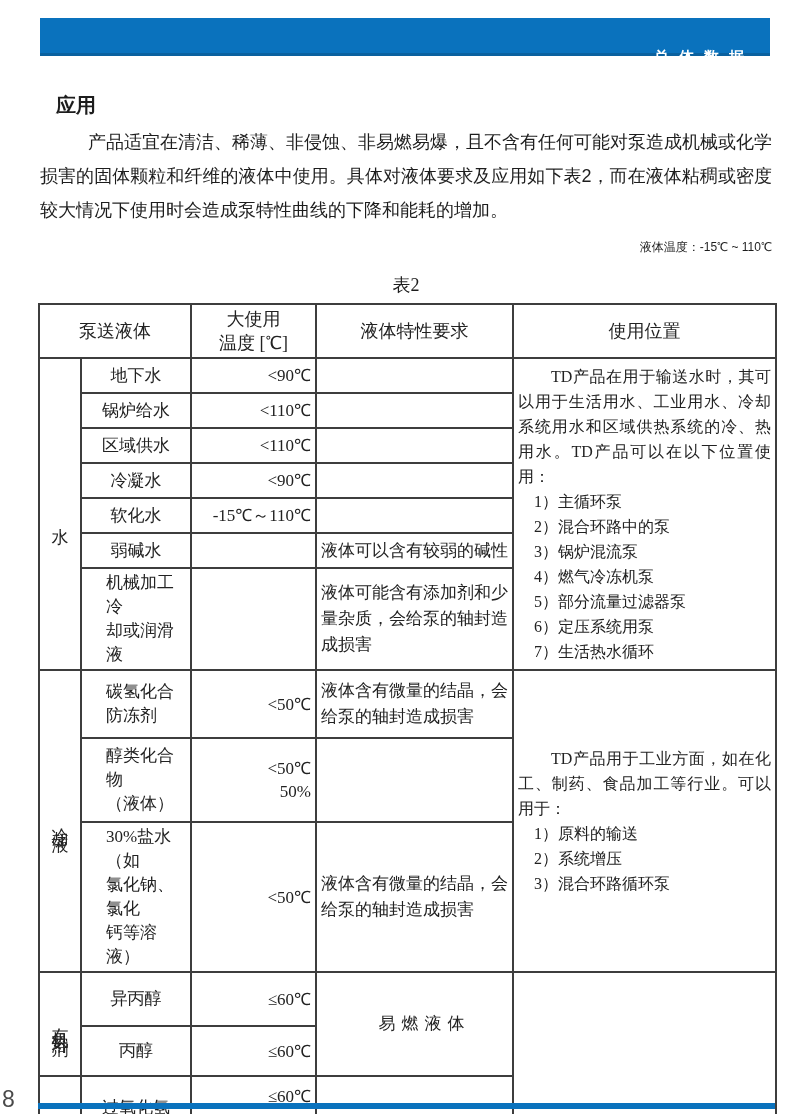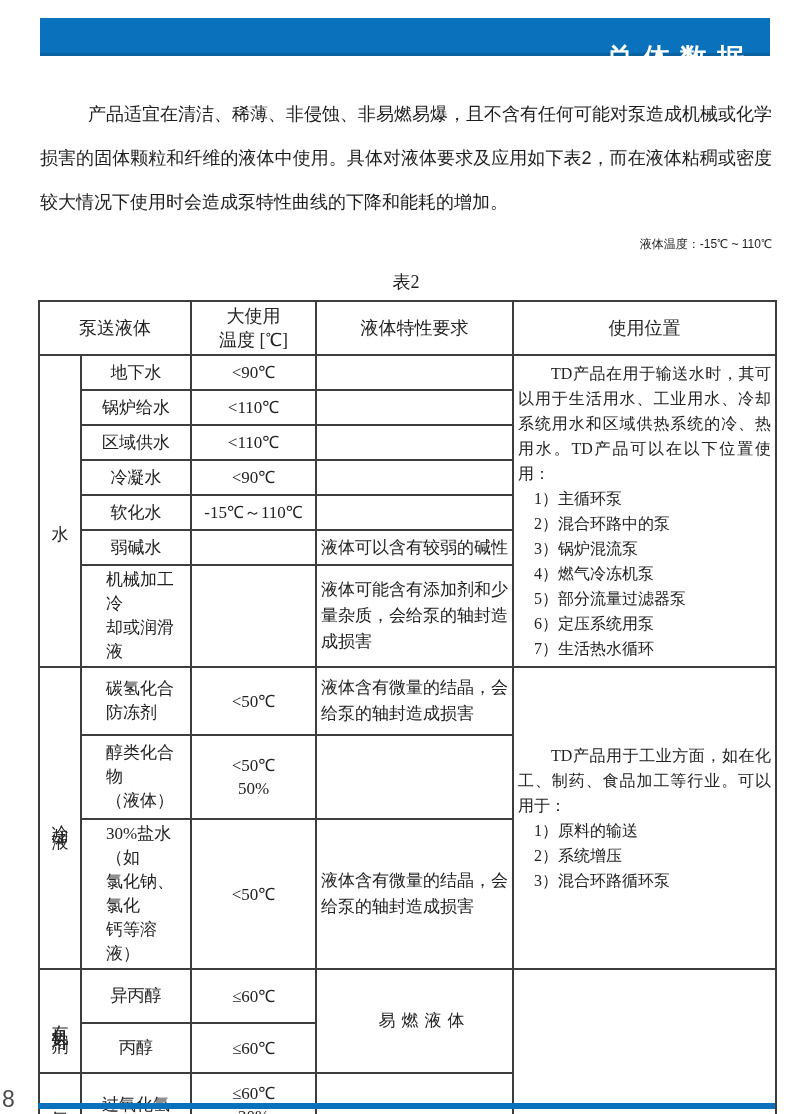--- a/index.html
+++ b/index.html
@@ -16,33 +16,33 @@
   .banner {
     position:absolute; left:40px; top:18px;
     width:730px; height:38px;
     background:#0a72bd;
     border-bottom:3px solid #0a619f;
     display:flex; align-items:center; justify-content:flex-end;
     box-sizing:border-box;
     padding-right:16px;
   }
   .banner .title {
-    color:#ffffff; font-size:27px; font-weight:bold;
+    color:#ffffff; font-size:15px; font-weight:bold;
     letter-spacing:10px;
     font-family:"Liberation Sans", sans-serif;
     margin-top:44px;
   }
 
   
   .content { position:absolute; left:40px; top:92px; width:732px; }
 
   .app-heading { margin:0 0 6px 16px; font-size:20px; font-weight:bold; }
 
   .intro {
-    margin:0; font-size:18px; line-height:44px;
+    margin:0; font-size:18px; line-height:34px;
     text-indent:48px; text-align:justify;
   }
   .spec-temp  { margin:4px 0 0 48px; font-size:12px; line-height:32px;text-align:right; }
   .spec-press { margin:0 0 0 68px;  font-size:18px; line-height:32px; }
 
   .tbl-caption {
     text-align:center; font-family:"Liberation Serif", serif;
     font-size:18px; margin:10px 0 6px 0;
   }
 
@@ -60,21 +60,21 @@
     box-sizing:border-box;
   }
   td.hd { text-align:center; font-size:18px; white-space:pre-line; line-height:24px; }
   td.grp { text-align:center; }
   td.grp .vtxt {
     writing-mode:vertical-rl; text-orientation:upright;
     display:inline-block; letter-spacing:4px; font-size:17px; line-height:1;
   }
   td.name  { text-align:center; white-space:pre-line; line-height:24px; }
   td.name.left { text-align:left; padding-left:24px; }
-  td.temp  { text-align:center; white-space:pre-line; line-height:23px;margin-top:16px; }
+  td.temp  { text-align:right; white-space:pre-line; line-height:23px;margin-top:16px; }
   td.req   { text-align:justify; padding:4px 8px; line-height:26px; }
   td.req.center { text-align:center; letter-spacing:6px;padding-left:24px; }
   td.usage {
     vertical-align:top; padding:6px 9px;
     white-space:pre-line; text-align:justify;
     font-size:16px; line-height:25px;
   }
   td.usage.mid { vertical-align:middle; }
 
   
@@ -90,20 +90,21 @@
 </style>
 </head>
 <body>
 
 <div class="banner">
   <span class="title">总体数据</span>
 </div>
 
 <div class="content">
 
+  <h2 class="app-heading">应用</h2>
 
   <p class="intro">产品适宜在清洁、稀薄、非侵蚀、非易燃易爆，且不含有任何可能对泵造成机械或化学损害的固体颗粒和纤维的液体中使用。具体对液体要求及应用如下表2，而在液体粘稠或密度较大情况下使用时会造成泵特性曲线的下降和能耗的增加。</p>
 
   <div class="spec-temp">液体温度：-15℃ ~ 110℃</div>
 
   <div class="tbl-caption">表2</div>
 
   <table class="pump">
     <colgroup>
       <col style="width:42px">

